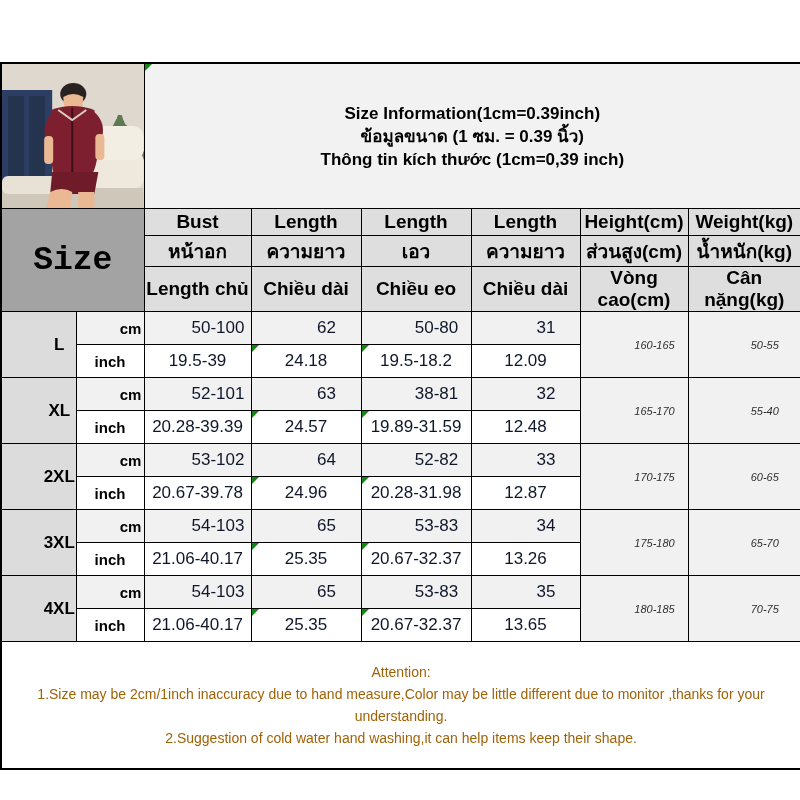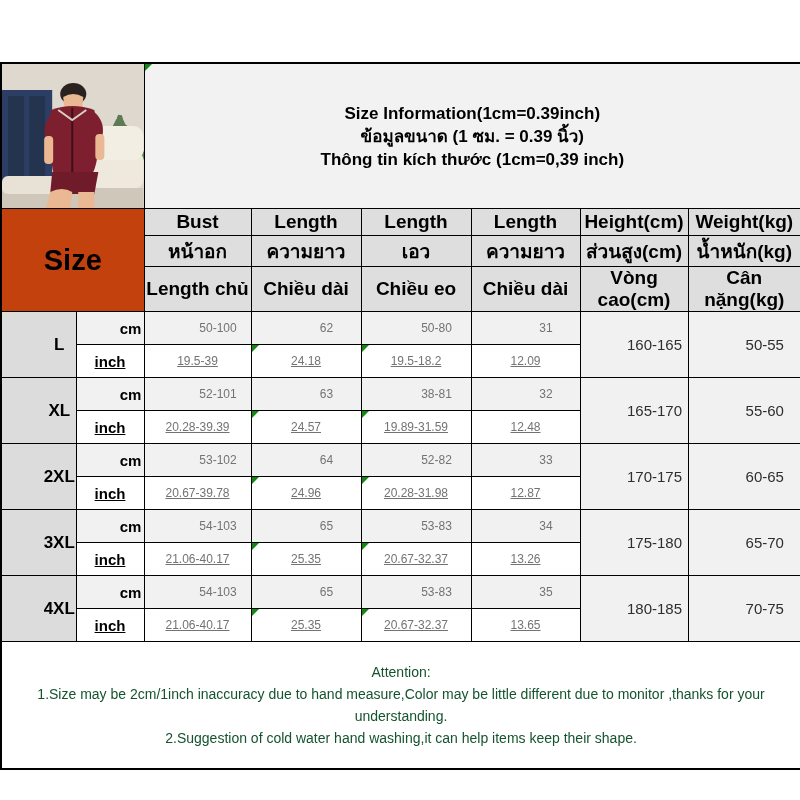--- a/index.html
+++ b/index.html
@@ -30,41 +30,41 @@
   col.c-height{width:108px;}col.c-weight{width:113px;}
 
   
   td.photo-cell{height:144px;background:#ded8cf;padding:0;}
   td.photo-cell svg{display:block;width:100%;height:144px;}
   td.title-cell{background:#f2f2f2;}
   .title-line{font-weight:bold;font-size:17px;line-height:23px;}
 
   
   td.hdr{background:#dedede;font-weight:bold;font-size:19px;height:26px;}
-  td.size-big{background:#c2410c;font-weight:bold;font-size:29px;}
+  td.size-big{background:#a3a3a3;font-weight:bold;font-size:33px;font-family:Liberation Mono, monospace;}
 
   
   tr.row-cm td{height:32px;background:#f1f1f1;padding-left:41px;}
-  tr.row-inch td{height:32px;background:#ffffff;text-decoration:underline;}
+  tr.row-inch td{height:32px;background:#ffffff;}
   td.size-label{background:#dcdcdc !important;font-weight:bold;font-size:17px;}
   td.unit{font-weight:bold;font-size:15px;}
-  td.val{font-size:12px;color:#737373;}
-  td.merged{background:#f1f1f1 !important;font-size:15px;color:#2e2e2e;}
+  td.val{font-size:17px;color:#0f172a;}
+  td.merged{background:#f1f1f1 !important;font-size:11px;color:#2e2e2e;font-style:italic;}
 
   
   .tri::before{
     content:"";position:absolute;top:0;left:0;
     border-top:7px solid #128712;border-right:7px solid transparent;
     width:0;height:0;
   }
 
   
   td.attention-cell{
     height:126px;background:#fff;text-align:left;vertical-align:top;
-    padding:3px 6px 0 4px;font-size:14px;line-height:22px;color:#14532d;
+    padding:3px 6px 0 4px;font-size:14px;line-height:22px;color:#a16207;
   }
   .bottom-spacer{height:65px;background:#fff;}
 </style>
 </head>
 <body>
 
 <div class="top-spacer"></div>
 
 <table class="size-table">
   <colgroup>
@@ -163,21 +163,21 @@
   </tr>
 
   <tr class="row-cm">
     <td class="size-label" rowspan="2">XL</td>
     <td class="unit">cm</td>
     <td class="val">52-101</td>
     <td class="val">63</td>
     <td class="val">38-81</td>
     <td class="val">32</td>
     <td class="merged" rowspan="2">165-170</td>
-    <td class="merged" rowspan="2">55-60</td>
+    <td class="merged" rowspan="2">55-40</td>
   </tr>
   <tr class="row-inch">
     <td class="unit">inch</td>
     <td class="val">20.28-39.39</td>
     <td class="val tri">24.57</td>
     <td class="val tri">19.89-31.59</td>
     <td class="val">12.48</td>
   </tr>
 
   <tr class="row-cm">

